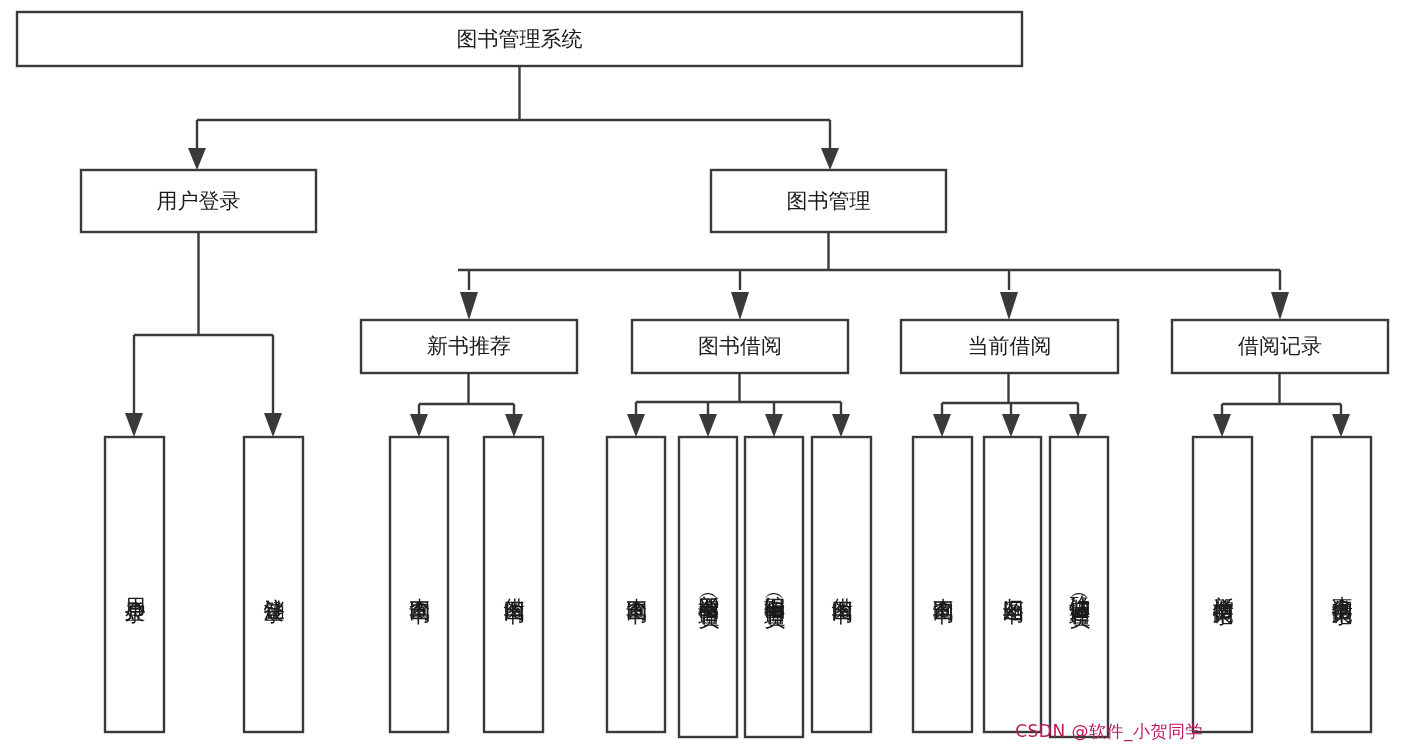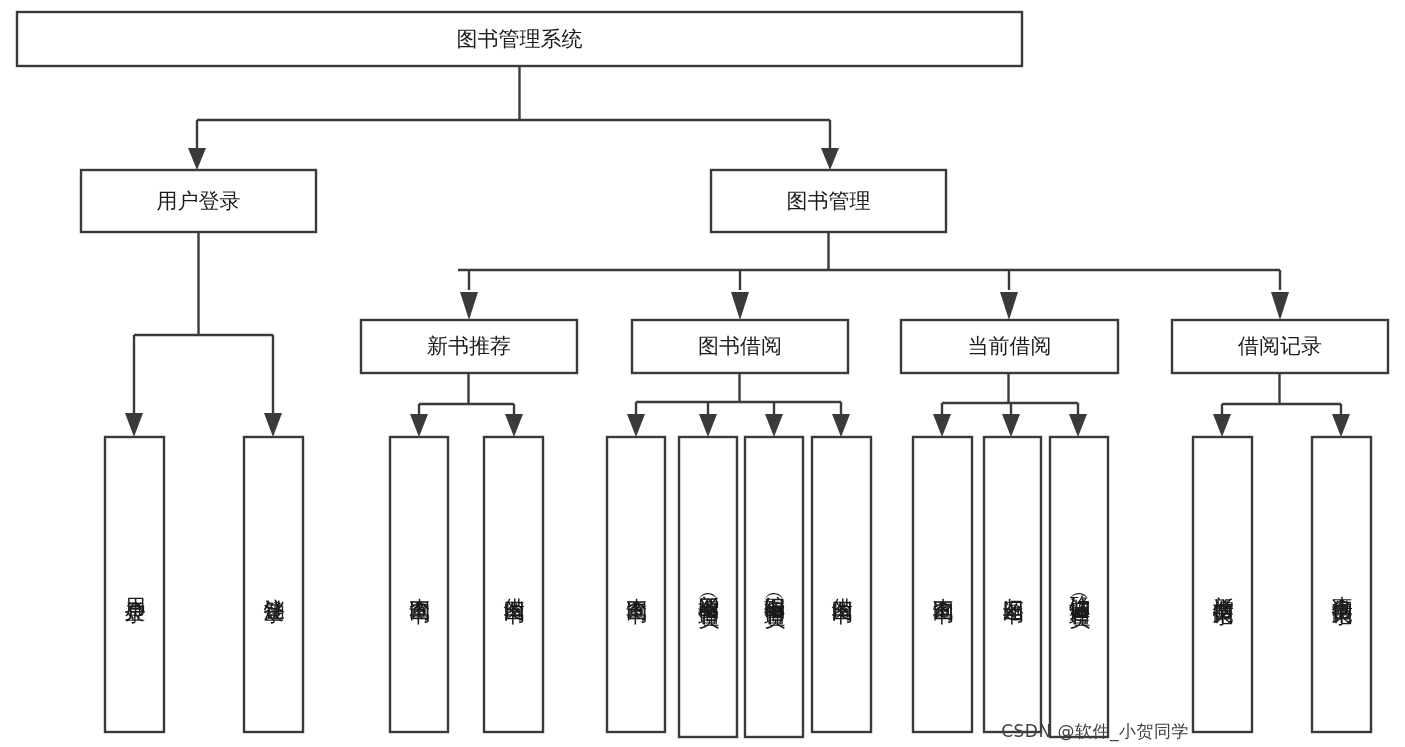--- a/index.html
+++ b/index.html
@@ -59,25 +59,25 @@
     letter-spacing: 2px;
     color: #1b1b1b;
     white-space: nowrap;
     display: flex;
     align-items: center;
     justify-content: center;
     pointer-events: none;
   }
   .watermark {
     position: absolute;
-    right: 24px;
+    right: 10px;
     bottom: 4px;
     font-family: "DejaVu Sans", "Liberation Sans", sans-serif;
     font-size: 17px;
-    color: #404040;
+    color: #be185d;
     letter-spacing: 0.5px;
     white-space: nowrap;
   }
 </style>
 </head>
 <body>
 
 <div id="diagram-root">
 
   <svg id="flow-svg" viewBox="0 0 1405 747">

